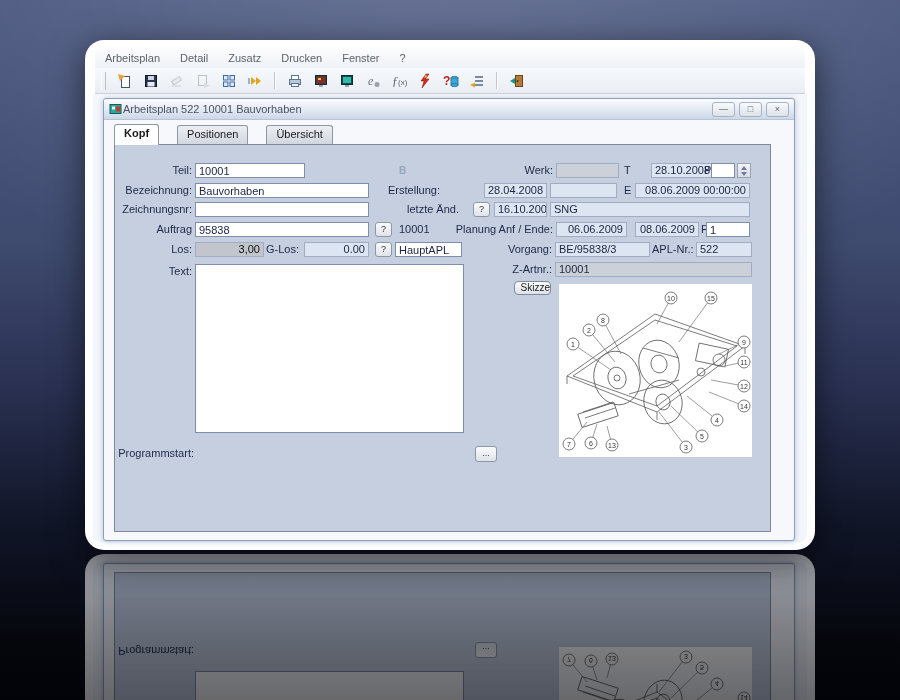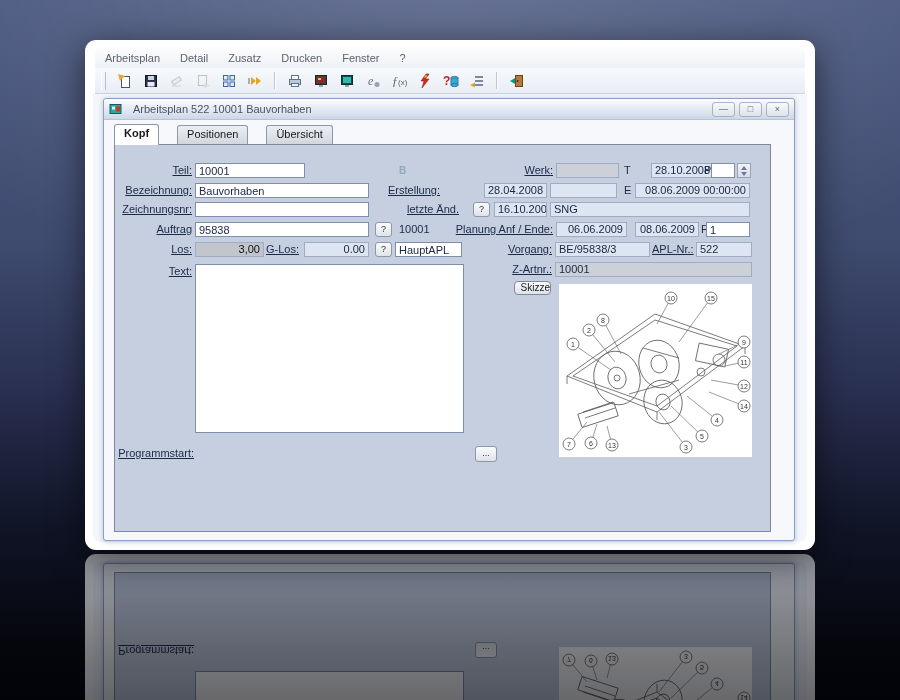--- a/index.html
+++ b/index.html
@@ -3,48 +3,48 @@
 <meta charset="utf-8">
 <style>
   html,body{margin:0;padding:0;}
   body{width:900px;height:700px;overflow:hidden;font-family:"Liberation Sans",sans-serif;}
   .scene{position:relative;width:900px;height:700px;
     background:
       radial-gradient(120% 80% at 50% -5%, rgba(255,255,255,0.16), rgba(255,255,255,0) 60%),
       linear-gradient(180deg,#4b5880 0%,#3e4a6e 35%,#2a3152 55%,#101527 75%,#05060c 92%,#020308 100%);}
   
   .window{position:absolute;left:85px;top:40px;width:730px;height:510px;background:#ffffff;
-    border-radius:11px;box-shadow:0 8px 34px rgba(0,0,0,0.55);
+    border-radius:19px;box-shadow:0 8px 34px rgba(0,0,0,0.55);
     -webkit-box-reflect: below 4px linear-gradient(to bottom, transparent 14%, rgba(0,0,0,0.55) 92%);}
   .menubar{position:absolute;left:10px;right:10px;top:7px;height:21px;display:flex;align-items:center;
     background:linear-gradient(#fdfdfe,#eef1f5);border-bottom:1px solid #e3e7ee;border-radius:6px 6px 0 0;}
   .menu-item{padding:3px 10px;font-size:11px;color:#5c636e;cursor:default;}
   .toolbar{position:absolute;left:10px;right:10px;top:28px;height:25px;display:flex;align-items:center;gap:2px;
     padding:0 4px;background:linear-gradient(#f7f9fc,#e9edf3);border-bottom:1px solid #ccd2dc;}
   .grip{width:3px;height:18px;border-left:1px solid #fff;border-right:1px solid #b9c0cc;margin:0 5px 0 2px;}
   .tbtn{width:22px;height:20px;display:flex;align-items:center;justify-content:center;border:1px solid transparent;border-radius:3px;}
   .tsep{width:1px;height:17px;background:#bfc6d1;border-right:1px solid #fff;margin:0 5px;}
   .mdi{position:absolute;left:8px;right:8px;top:54px;bottom:8px;background:#f3f6fa;border-radius:0 0 8px 8px;}
   
   .child{position:absolute;left:10px;top:4px;width:690px;height:441px;background:#f6f8fb;
     border:1px solid #8aa0c2;border-radius:3px;box-shadow:0 1px 5px rgba(70,95,140,0.35);}
   .ctitle{height:20px;background:linear-gradient(#fcfdfe,#ccd8e8);border-bottom:1px solid #b6c4d6;
     display:flex;align-items:center;padding:0 5px;border-radius:3px 3px 0 0;}
-  .ctitle-text{font-size:11px;color:#4a5264;margin-left:10px;}
+  .ctitle-text{font-size:11px;color:#4a5264;margin-left:0;}
   .wctrls{margin-left:auto;display:flex;gap:4px;}
   .wbtn{width:21px;height:13px;font-size:9px;line-height:12px;text-align:center;color:#5a6574;
     background:linear-gradient(#f8fafc,#dde3ea);border:1px solid #a8b2c0;border-radius:3px;}
   
   .tabs{position:absolute;left:10px;top:26px;height:19px;display:flex;align-items:flex-end;z-index:3;}
   .tab{height:16px;padding:2px 9px 0;margin-right:18px;font-size:11px;color:#1a1a1a;
     background:linear-gradient(#eceef2,#d2d7df);border:1px solid #8d97a6;border-bottom:none;border-radius:3px 3px 0 0;}
   .tab.active{background:#ffffff;font-weight:bold;height:18px;position:relative;top:1px;}
   
   .panel{position:absolute;left:10px;top:45px;width:655px;height:386px;background:#c5cfe0;border:1px solid #7f899b;}
-  .lbl{position:absolute;font-size:11px;color:#1c2947;height:15px;line-height:15px;text-align:right;white-space:nowrap;text-decoration:underline;}
+  .lbl{position:absolute;font-size:11px;color:#1c2947;height:15px;line-height:15px;text-align:right;white-space:nowrap;}
   .mark{position:absolute;font-size:11px;color:#1c2947;height:15px;line-height:15px;}
   .bmark{position:absolute;font-size:10px;font-weight:bold;color:#93a7be;}
   .fld{position:absolute;height:15px;font-size:11px;line-height:13px;padding:0 3px;box-sizing:border-box;
     background:#dce5f1;border:1px solid #a0acc2;color:#1a2540;overflow:hidden;white-space:nowrap;}
   .fld.grey{background:#cbd0d9;}
   .fld.dark{background:#c2c5cb;color:#101010;}
   .fld.right{text-align:right;}
   input.fld, textarea.fld{background:#fff;border:1px solid #7e8fae;font-family:"Liberation Sans",sans-serif;outline:none;}
   textarea.fld{resize:none;padding:2px;}
   .qbtn{position:absolute;width:17px;height:15px;font-size:9px;line-height:12px;text-align:center;color:#333;

